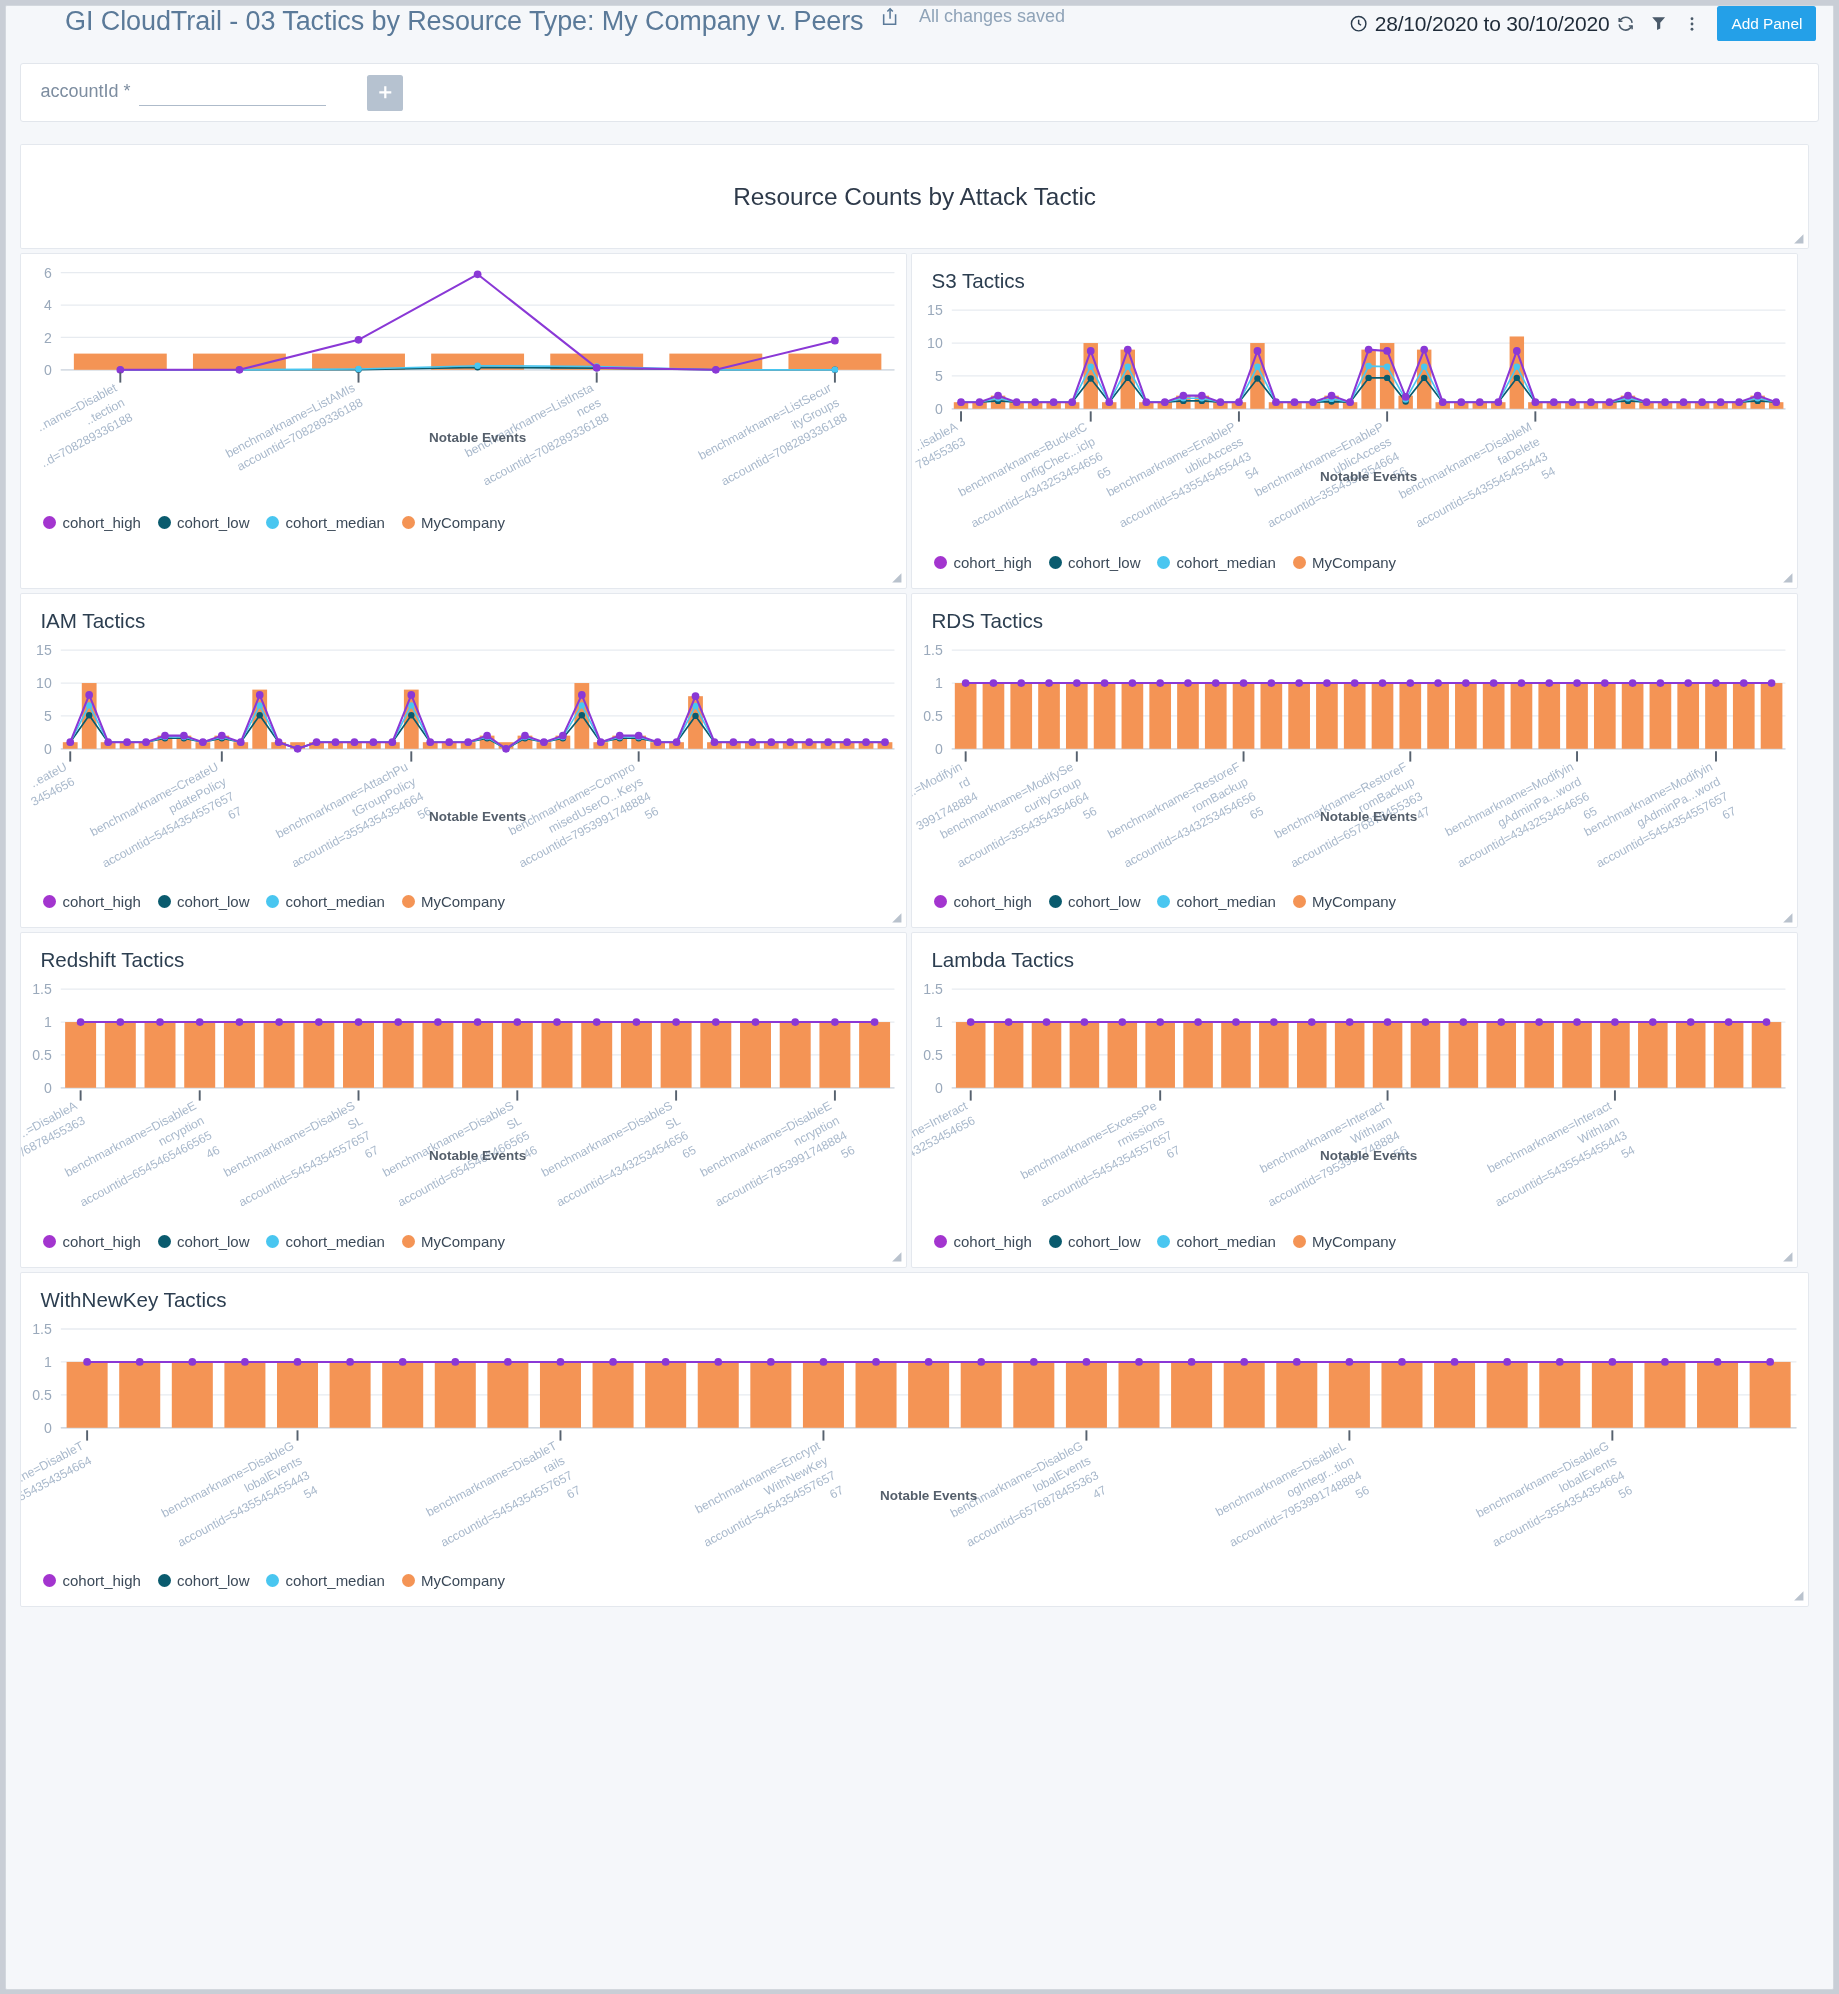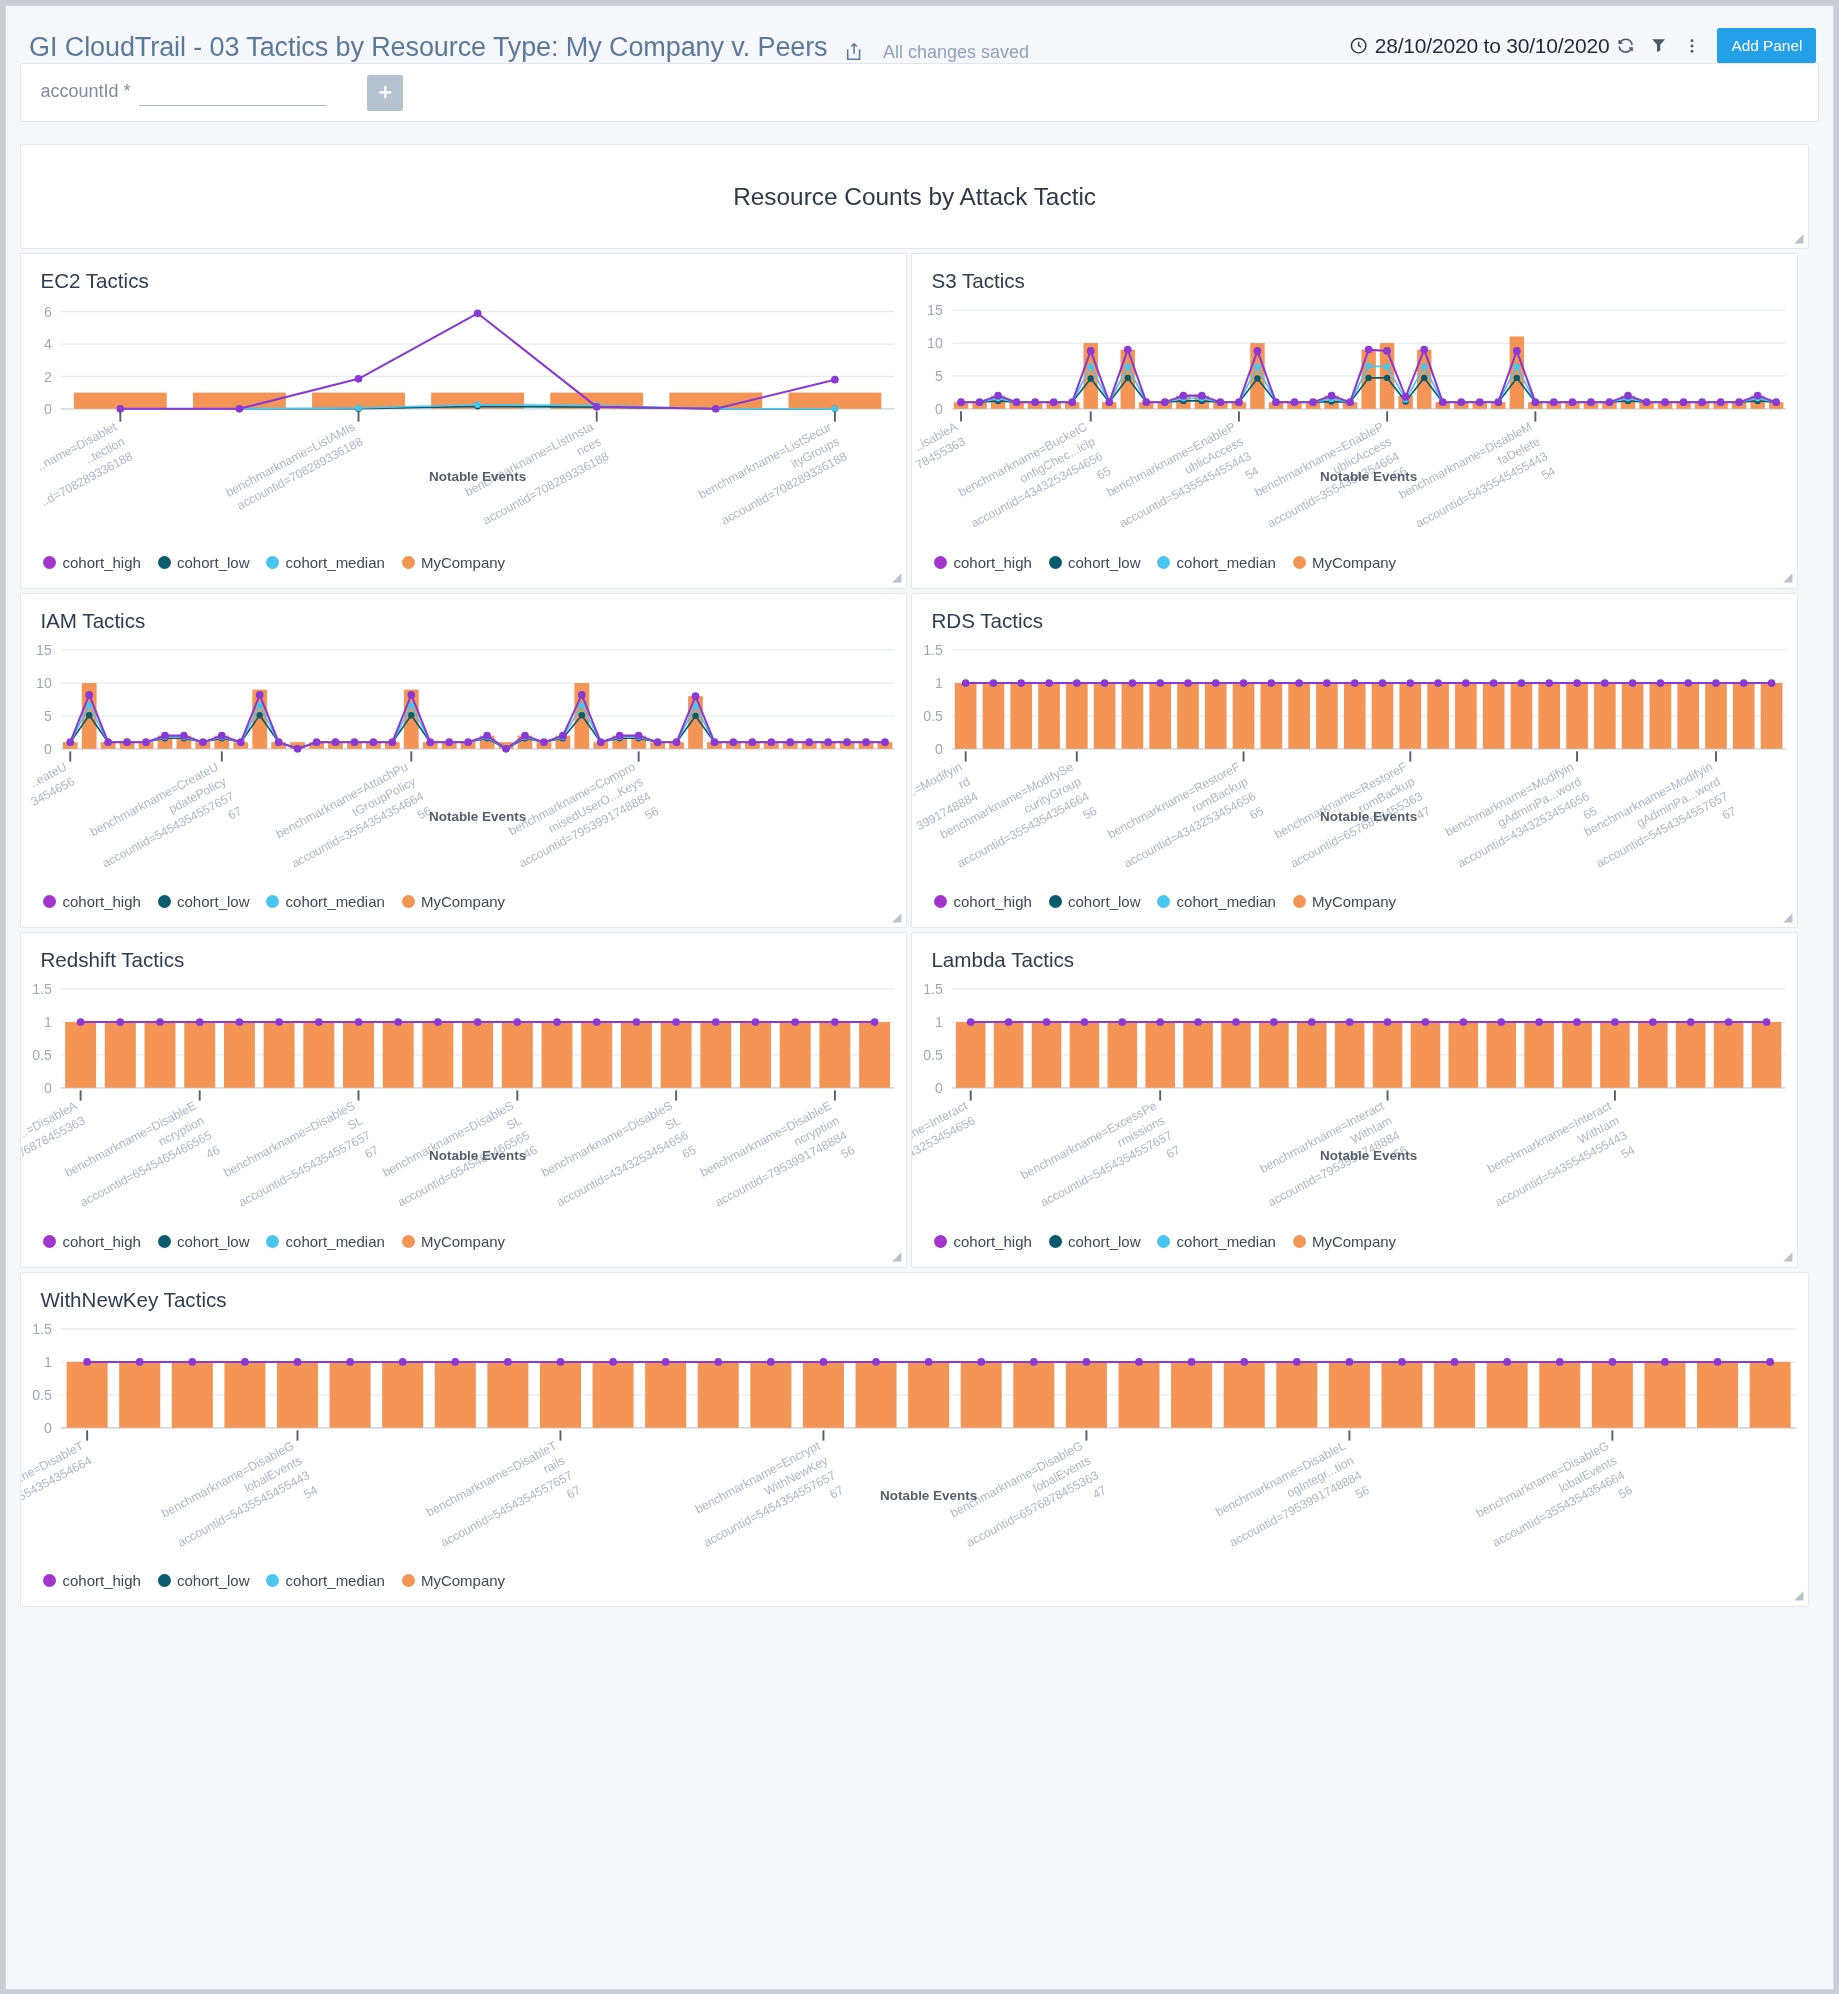--- a/index.html
+++ b/index.html
@@ -10,22 +10,22 @@
     font-family: "Liberation Sans", sans-serif;
     -webkit-font-smoothing: antialiased;
   }
   .app {
     position:absolute; left:5.1px; top:5.1px; width:1829px; height:1985px;
     background:#f5f7fa; border:0.6px solid #d3d8de; border-radius:1.9px;
     overflow:hidden;
   }
   
   .header {
-    height:57px; display:flex; align-items:flex-end; padding:0 16.7px 0 23px;
-    background:#f5f7fa; position:relative;
+    height:57px; display:flex; align-items:flex-start; padding:0 16.7px 0 23px;
+    background:#f5f7fa; position:relative;margin-left:36px;
   }
   .dash-title {
     font-size:27px; color:#5b7a99; font-weight:400; letter-spacing:-0.1px;
     white-space:nowrap;
   }
   .share-icon { margin-left:16.7px; width:22px; height:22px; color:#5b7a99; flex:0 0 auto;}
   .saved-text { margin-left:16.7px; font-size:18px; color:#8fa3b8; white-space:nowrap;}
   .hdr-right { margin-left:auto; display:flex; align-items:center; gap:0; }
   .clock-icon { width:19.3px;height:19.3px;color:#2a3b4d; margin-right:6.4px;}
   .date-range { font-size:21px; font-weight:400; color:#1f2b38; white-space:nowrap; letter-spacing:-0.2px;}
@@ -146,21 +146,20 @@
     <div class="panel full">
       <div class="banner">
         <div class="banner-text">Resource Counts by Attack Tactic</div>
       </div>
       <svg class="resize" viewBox="0 0 10 10">
         <path d="M9 1 L9 9 L1 9 Z" fill="#b9c2cd"></path>
       </svg>
     </div>
 
     <div class="panel half">
-        <div class="panel-title">EC2 Tactics</div>
         <div class="chart-wrap">
           <svg class="chart" viewBox="0 0 1380 395" width="887" height="254">
             <line x1="62" x2="1362" y1="180" y2="180" class="gridline"></line>
             <text x="48" y="188" text-anchor="end" class="tick-label">0</text>
             <line x1="62" x2="1362" y1="129.53846153846155" y2="129.53846153846155" class="gridline"></line>
             <text x="48" y="137.53846153846155" text-anchor="end" class="tick-label">2</text>
             <line x1="62" x2="1362" y1="79.07692307692307" y2="79.07692307692307" class="gridline"></line>
             <text x="48" y="87.07692307692307" text-anchor="end" class="tick-label">4</text>
             <line x1="62" x2="1362" y1="28.615384615384613" y2="28.615384615384613" class="gridline"></line>
             <text x="48" y="36.61538461538461" text-anchor="end" class="tick-label">6</text>

